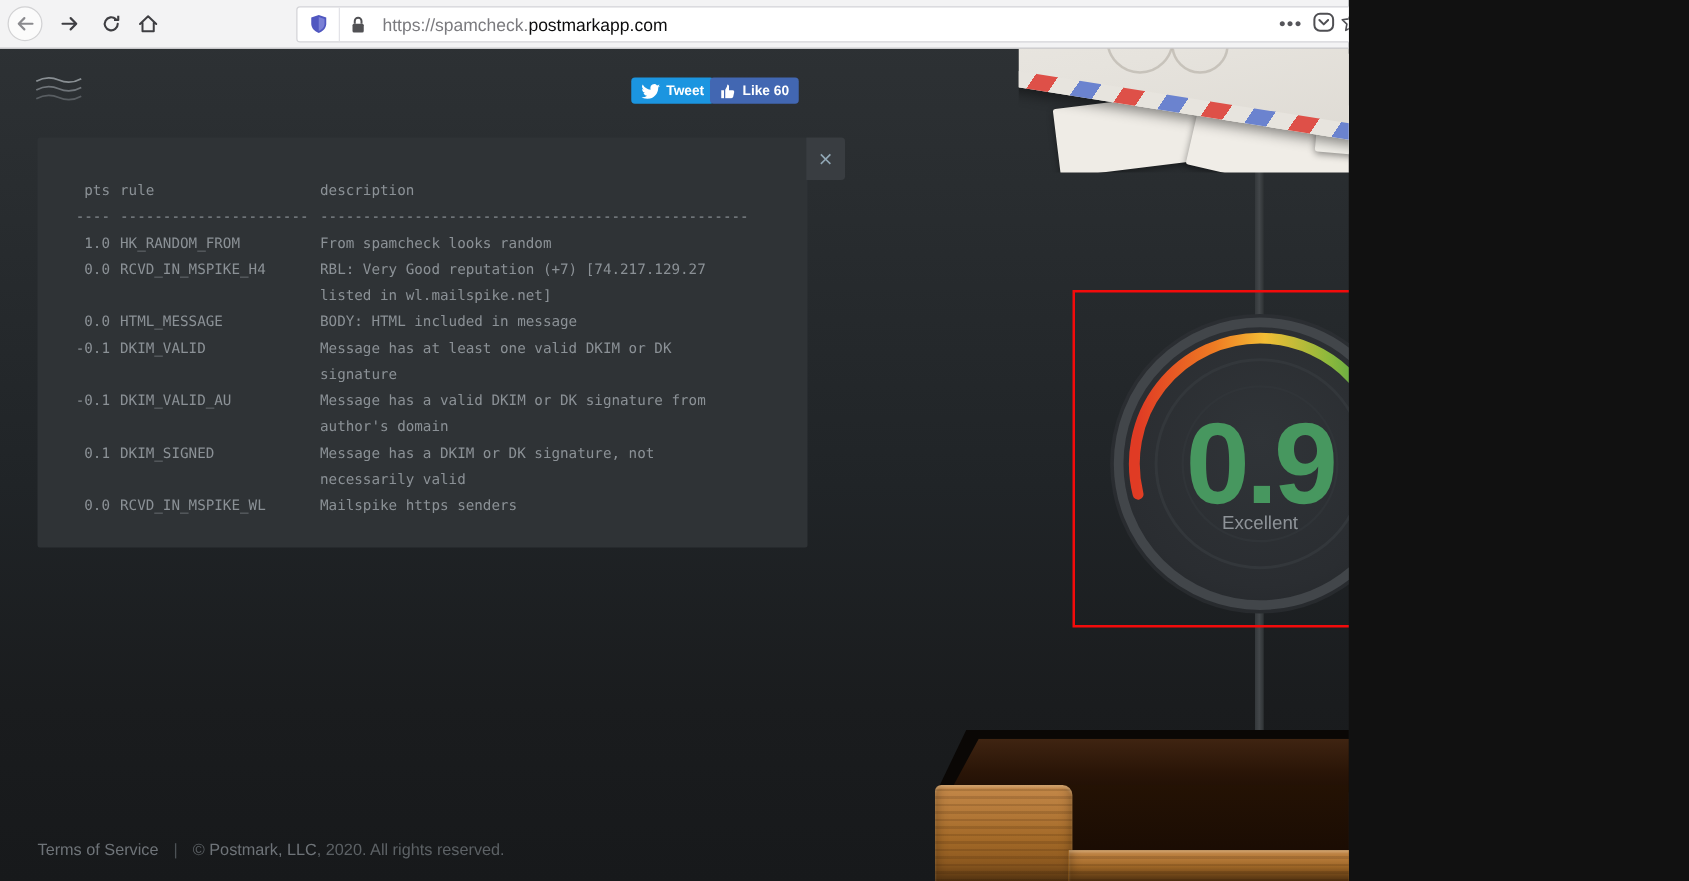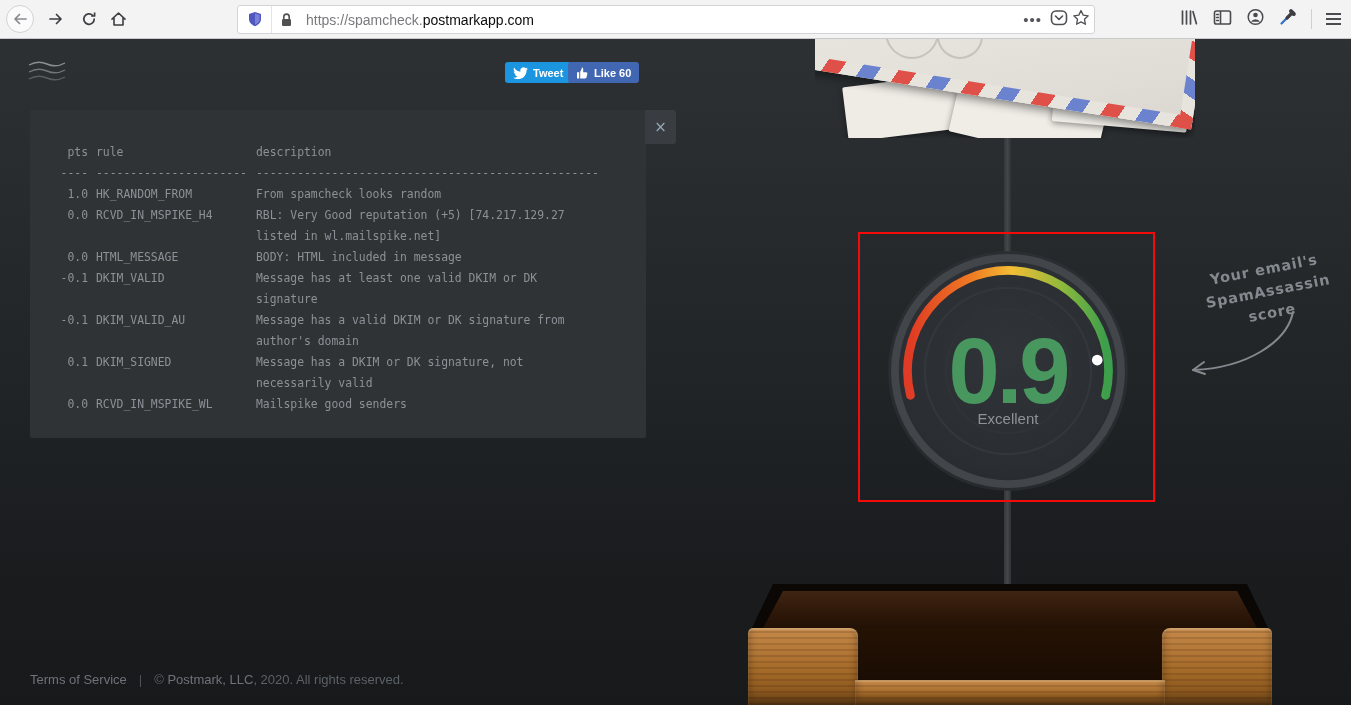--- a/index.html
+++ b/index.html
@@ -1,18 +1,18 @@
 <!DOCTYPE html>
 <html><head>
 <meta charset="utf-8">
 <style>
   * { margin:0; padding:0; box-sizing:border-box; }
   html,body { background:#111; }
   #screen {
-    position:relative; width:1351px; height:705px; overflow:hidden;
+    position:relative; width:1079px; height:705px; overflow:hidden;
     font-family:"Liberation Sans", sans-serif;
     background:linear-gradient(180deg,#2e3235 0%,#282c2f 25%,#202427 55%,#1a1c1e 80%,#17191b 100%);
   }
   
   #chrome {
     position:absolute; left:0; top:0; width:1351px; height:39px;
     background:#f3f3f4; border-bottom:1px solid #c9c9cc;
     display:flex; align-items:center;
   }
   .nav-btn { position:absolute; top:5px; width:28px; height:28px; display:flex; align-items:center; justify-content:center; border-radius:50%; cursor:default; }
@@ -257,21 +257,21 @@
       <span class="c-desc">--------------------------------------------------</span>
     </div>
     <div class="prow">
       <span class="c-pts">1.0</span>
       <span class="c-rule">HK_RANDOM_FROM</span>
       <span class="c-desc">From spamcheck looks random</span>
     </div>
     <div class="prow">
       <span class="c-pts">0.0</span>
       <span class="c-rule">RCVD_IN_MSPIKE_H4</span>
-      <span class="c-desc">RBL: Very Good reputation (+5) [74.217.129.27 listed in wl.mailspike.net]</span>
+      <span class="c-desc">RBL: Very Good reputation (+7) [74.217.129.27 listed in wl.mailspike.net]</span>
     </div>
     <div class="prow">
       <span class="c-pts">0.0</span>
       <span class="c-rule">HTML_MESSAGE</span>
       <span class="c-desc">BODY: HTML included in message</span>
     </div>
     <div class="prow">
       <span class="c-pts">-0.1</span>
       <span class="c-rule">DKIM_VALID</span>
       <span class="c-desc">Message has at least one valid DKIM or DK signature</span>
@@ -282,21 +282,21 @@
       <span class="c-desc">Message has a valid DKIM or DK signature from author's domain</span>
     </div>
     <div class="prow">
       <span class="c-pts">0.1</span>
       <span class="c-rule">DKIM_SIGNED</span>
       <span class="c-desc">Message has a DKIM or DK signature, not necessarily valid</span>
     </div>
     <div class="prow">
       <span class="c-pts">0.0</span>
       <span class="c-rule">RCVD_IN_MSPIKE_WL</span>
-      <span class="c-desc">Mailspike good senders</span>
+      <span class="c-desc">Mailspike https senders</span>
     </div>
   </div>
   <div id="panel-close-tab">
     <span>×</span>
   </div>
 
   <div id="gauge-box">
     <svg width="290" height="290" viewBox="0 0 300 300">
       <defs>
         <radialGradient id="diskGrad" cx="50%" cy="42%" r="65%">

